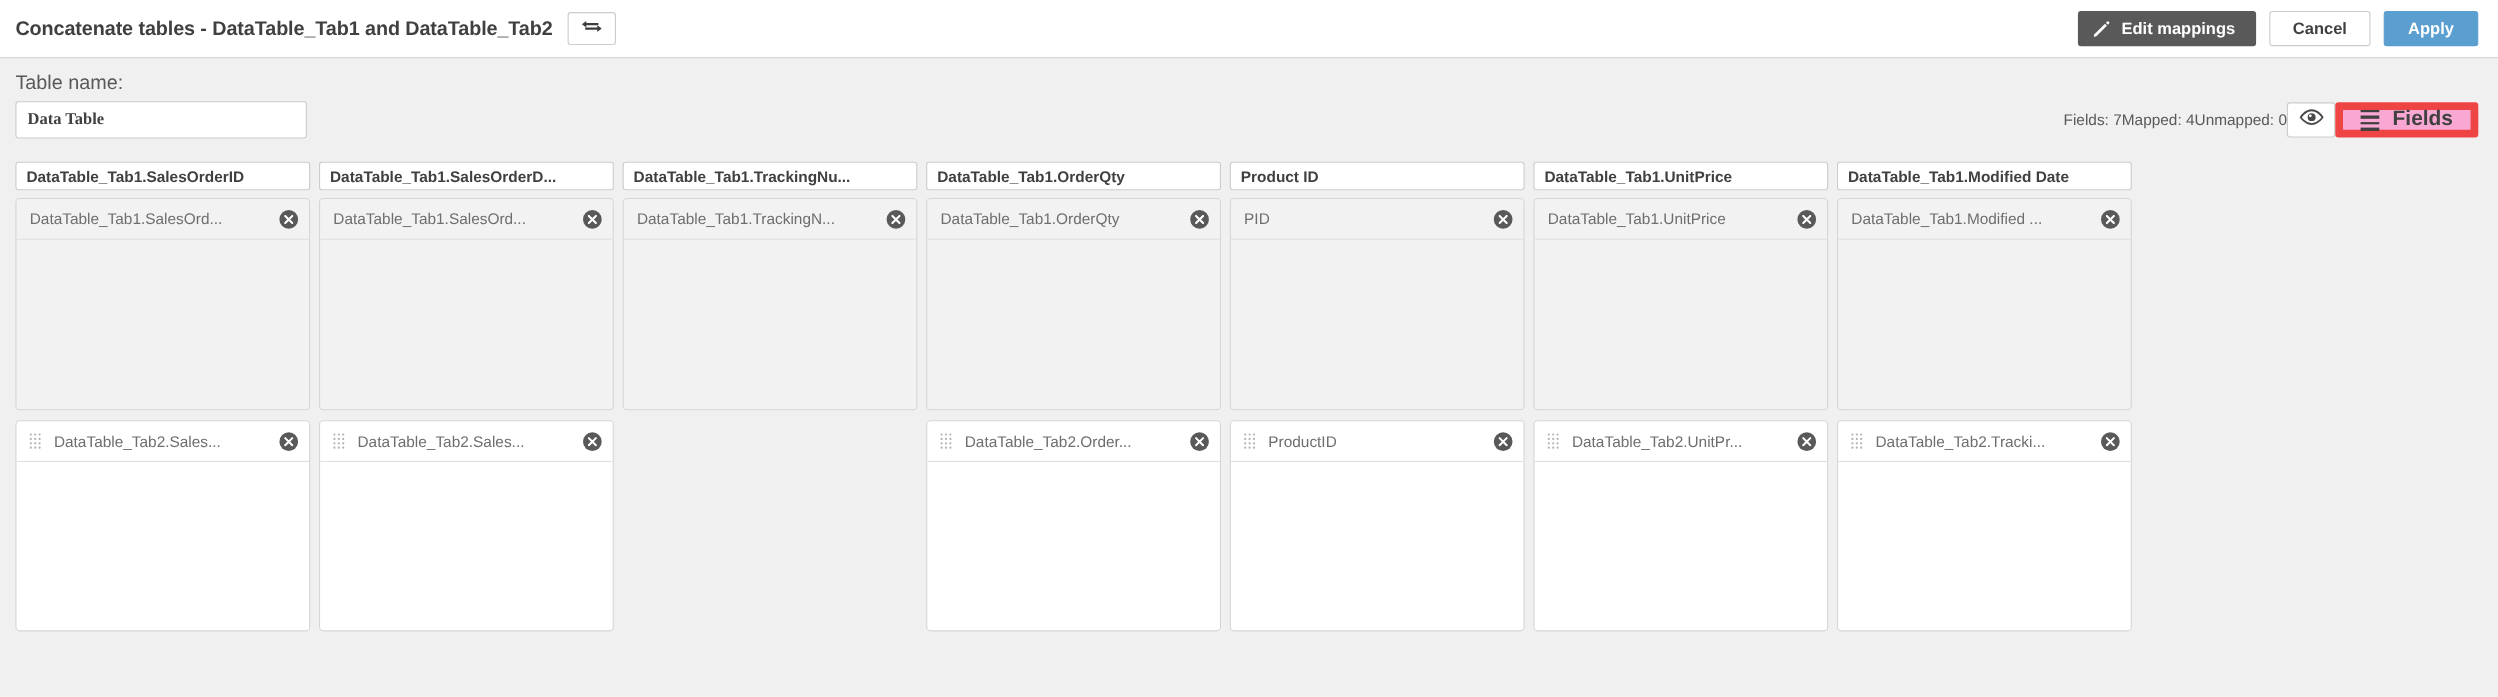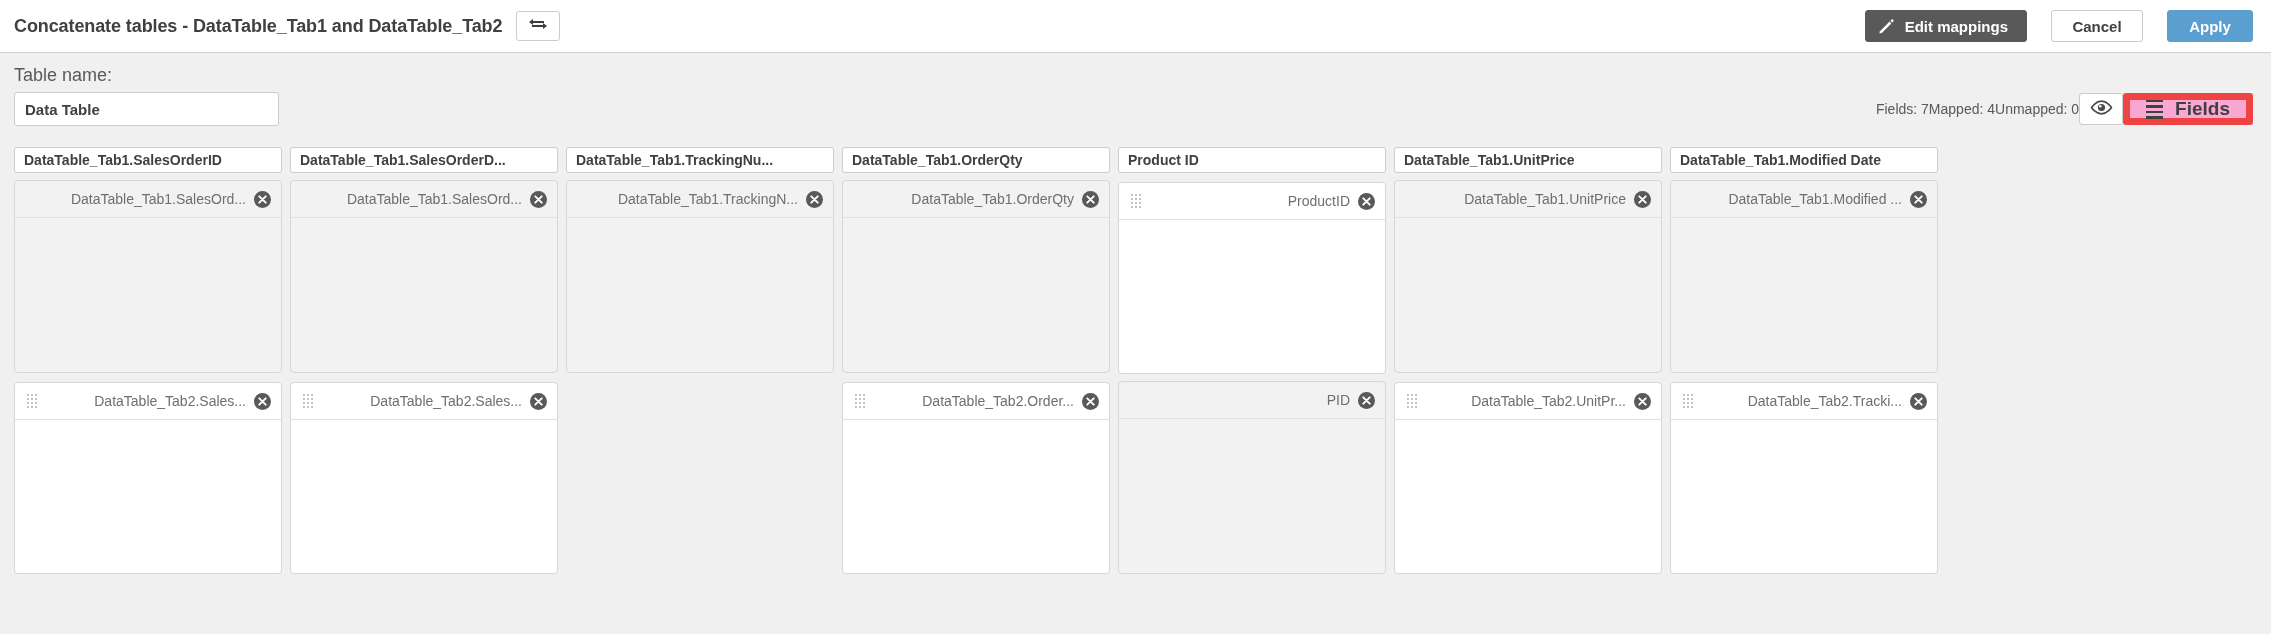--- a/index.html
+++ b/index.html
@@ -34,21 +34,21 @@
     width: 44px; height: 30px;
     border: 1px solid #cccccc;
     border-radius: 3px;
     background: #ffffff;
     display: flex; align-items: center; justify-content: center;
     cursor: pointer;
   }
   .topbar-right {
     margin-left: auto;
     display: flex;
-    gap: 24px;
+    gap: 12px;
     padding-left: 48px;
   }
   .btn {
     height: 32px;
     border-radius: 3px;
     font-size: 15px;
     font-weight: bold;
     display: inline-flex;
     align-items: center;
     justify-content: center;
@@ -82,21 +82,21 @@
     font-size: 18px;
     color: #595959;
     margin-bottom: 6px;
   }
   #name-input {
     width: 265px;
     height: 34px;
     border: 1px solid #cccccc;
     border-radius: 3px;
     background: #ffffff;
-    font-family: Liberation Sans, sans-serif;
+    font-family: Liberation Serif, serif;
     font-size: 15px;
     font-weight: bold;
     color: #404040;
     padding: 0 10px;
     outline: none;
   }
 
   
   #stats {
     position: absolute;
@@ -170,21 +170,20 @@
   .panel.row1 { background: #f2f2f2; }
   .panel.row2 { background: #ffffff; height: 192px; margin-top: 9px; }
 
   .chip {
     height: 37px;
     display: flex;
     align-items: center;
     padding: 0 10px 0 12px;
     border-bottom: 1px solid #e0e0e0;
     cursor: pointer;
-    text-align: right;
   }
   .chip-label {
     font-size: 14px;
     color: #6e6e6e;
     white-space: nowrap;
     overflow: hidden;
     text-overflow: ellipsis;
     flex: 1;
   }
   .drag-handle {
@@ -391,20 +390,30 @@
           <span class="close-x">
             <svg width="9" height="9" viewBox="0 0 9 9">
               <path d="M1.3 1.3 L7.7 7.7 M7.7 1.3 L1.3 7.7" stroke="#ffffff" stroke-width="1.9" stroke-linecap="round"></path>
             </svg>
           </span>
         </div>
       </div>
     </div>
     <div class="column">
       <div class="col-header">Product ID</div>
+      <div class="panel row1">
+        <div class="chip">
+          <span class="chip-label">PID</span>
+          <span class="close-x">
+            <svg width="9" height="9" viewBox="0 0 9 9">
+              <path d="M1.3 1.3 L7.7 7.7 M7.7 1.3 L1.3 7.7" stroke="#ffffff" stroke-width="1.9" stroke-linecap="round"></path>
+            </svg>
+          </span>
+        </div>
+      </div>
       <div class="panel row2">
         <div class="chip">
           <span class="drag-handle">
             <i></i>
             <i></i>
             <i></i>
             <i></i>
             <i></i>
             <i></i>
             <i></i>
@@ -415,30 +424,20 @@
             <i></i>
           </span>
           <span class="chip-label">ProductID</span>
           <span class="close-x">
             <svg width="9" height="9" viewBox="0 0 9 9">
               <path d="M1.3 1.3 L7.7 7.7 M7.7 1.3 L1.3 7.7" stroke="#ffffff" stroke-width="1.9" stroke-linecap="round"></path>
             </svg>
           </span>
         </div>
       </div>
-      <div class="panel row1">
-        <div class="chip">
-          <span class="chip-label">PID</span>
-          <span class="close-x">
-            <svg width="9" height="9" viewBox="0 0 9 9">
-              <path d="M1.3 1.3 L7.7 7.7 M7.7 1.3 L1.3 7.7" stroke="#ffffff" stroke-width="1.9" stroke-linecap="round"></path>
-            </svg>
-          </span>
-        </div>
-      </div>
     </div>
     <div class="column">
       <div class="col-header">DataTable_Tab1.UnitPrice</div>
       <div class="panel row1">
         <div class="chip">
           <span class="chip-label">DataTable_Tab1.UnitPrice</span>
           <span class="close-x">
             <svg width="9" height="9" viewBox="0 0 9 9">
               <path d="M1.3 1.3 L7.7 7.7 M7.7 1.3 L1.3 7.7" stroke="#ffffff" stroke-width="1.9" stroke-linecap="round"></path>
             </svg>

